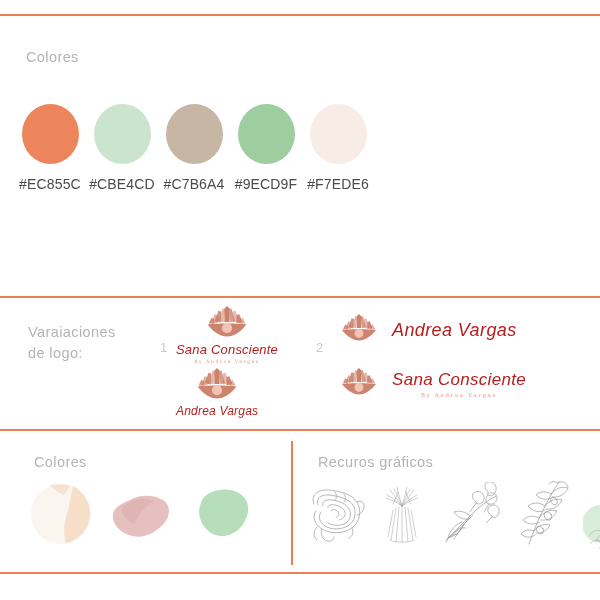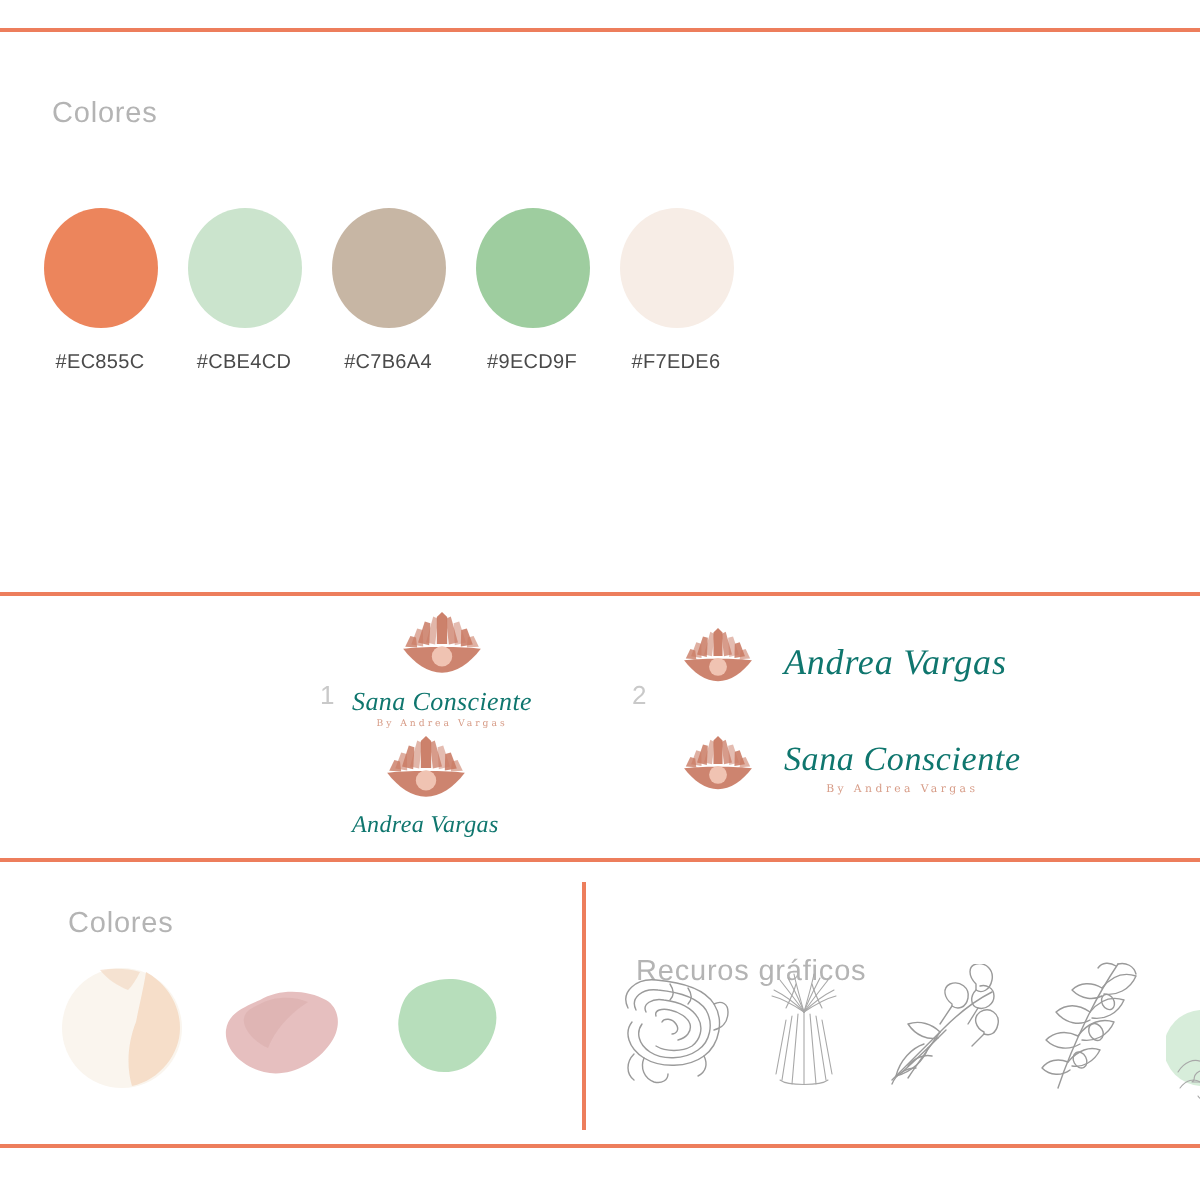--- a/index.html
+++ b/index.html
@@ -52,21 +52,21 @@
     color: #b4b4b4;
     font-size: 14.5px;
     font-weight: 400;
     letter-spacing: 0.4px;
     line-height: 1.45;
     white-space: pre-line;
   }
   .heading-colores   { left: 26px; top: 47px; }
   .heading-logos     { left: 28px; top: 322px; }
   .heading-texturas  { left: 34px; top: 452px; }
-  .heading-recursos  { left: 318px; top: 476px; }
+  .heading-recursos  { left: 318px; top: 452px; }
 
   
   .swatch-row {
     position: absolute;
     left: 14px;
     top: 104px;
     width: 578px;
     height: 90px;
     display: flex;
     justify-content: flex-start;
@@ -78,21 +78,21 @@
     flex-direction: column;
     align-items: center;
   }
   .swatch-dot {
     width: 57px;
     height: 60px;
     border-radius: 50%;
   }
   .swatch-label {
     margin-top: 12px;
-    font-size: 10px;
+    font-size: 14px;
     color: #4a4a4a;
     letter-spacing: 0.15px;
     font-weight: 400;
     white-space: nowrap;
   }
 
   
   .logo-num {
     position: absolute;
     color: #c9c9c9;
@@ -104,23 +104,23 @@
   .logo-block { position: absolute; }
   .lb-1a { left: 176px; top: 305px; }
   .lb-1b { left: 176px; top: 367px; }
   .lb-2a { left: 338px; top: 313px; }
   .lb-2b { left: 338px; top: 367px; }
 
   .logo-stack { display: flex; flex-direction: column; align-items: center; }
   .logo-inline { display: flex; flex-direction: row; align-items: center; }
 
   .wordmark {
-    font-family: Liberation Serif, serif;
+    font-family: Liberation Sans, sans-serif;
     font-style: italic;
-    color: #0f766e;
+    color: #b91c1c;
     white-space: nowrap;
     line-height: 1;
   }
   .wm-sana-sm  { font-size: 13px; letter-spacing: 0.2px; }
   .wm-sana-lg  { font-size: 17px; letter-spacing: 0.3px; }
   .wm-andrea-sm{ font-size: 12px; letter-spacing: 0.2px; }
   .wm-andrea-lg{ font-size: 18px; letter-spacing: 0.4px; }
 
   .subline {
     font-family: "DejaVu Serif", serif;
@@ -175,20 +175,22 @@
     <div class="swatch">
       <div class="swatch-dot" style="background:#9ECD9F"></div>
       <div class="swatch-label">#9ECD9F</div>
     </div>
     <div class="swatch">
       <div class="swatch-dot" style="background:#F7EDE6"></div>
       <div class="swatch-label">#F7EDE6</div>
     </div>
   </div>
 
+  <div class="heading heading-logos">Varaiaciones
+de logo:</div>
 
   <div class="logo-num num-1">1</div>
   <div class="logo-num num-2">2</div>
 
   <div class="logo-block lb-1a">
     <div class="logo-stack">
       <span>
         <svg width="48" height="34" viewBox="0 0 48 34">
           <g fill="#C97A63">
             <path d="M24 1 L26.6 3.5 L26.6 17 L21.4 17 L21.4 3.5 Z" opacity="0.95"></path>

